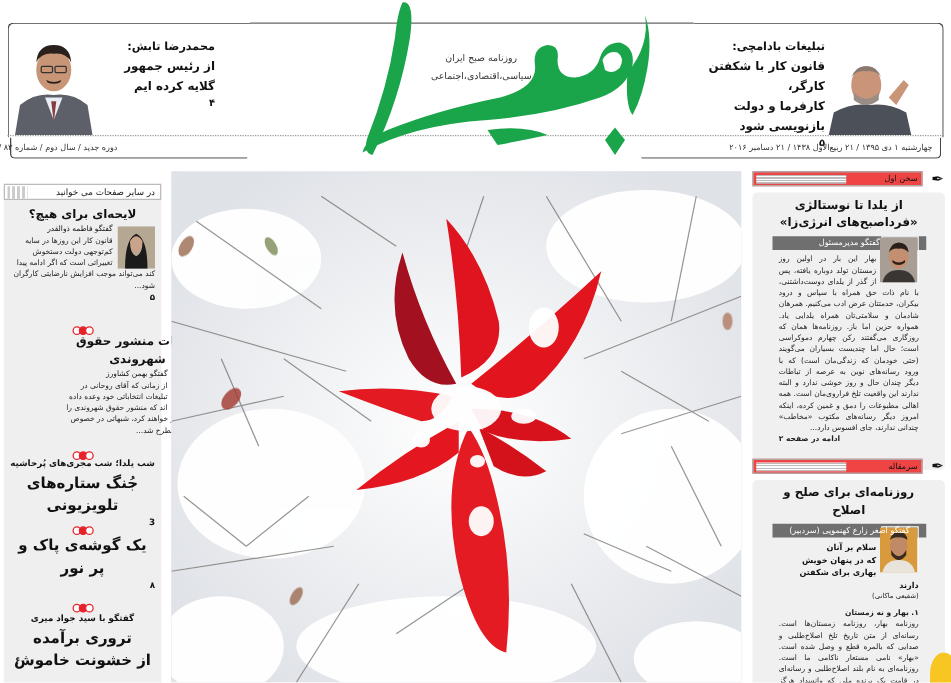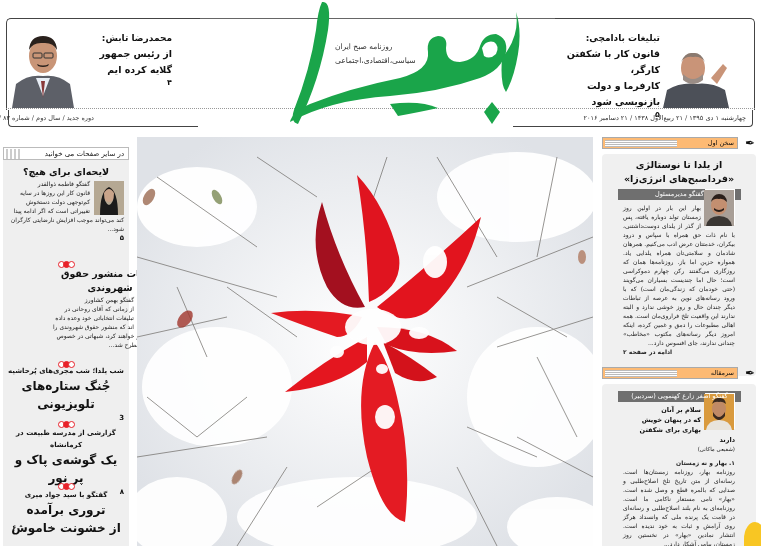--- a/index.html
+++ b/index.html
@@ -26,21 +26,21 @@
   .quote-left { left: 80px; width: 92px; }
   .quote-right { left: 548px; width: 112px; }
 
   .portrait {
     position: absolute; border-radius: 2px; overflow: hidden;
   }
   .portrait-left { left: 8px; top: 26px; width: 70px; height: 82px; }
   .portrait-right { left: 661px; top: 50px; width: 70px; height: 58px; }
 
   .logo { position: absolute; left: 270px; top: 0; width: 260px; height: 128px; }
-  .tagline { position: absolute; left: 335px; top: 40px; width: 100px; direction: rtl; text-align: left; font-size: 7.5px; color: #333; line-height: 14px; }
+  .tagline { position: absolute; left: 335px; top: 40px; width: 100px; direction: rtl; text-align: center; font-size: 7.5px; color: #333; line-height: 14px; }
 
   .infobar {
     position: absolute; top: 110px; height: 17px; font-size: 6.5px; color: #333;
     direction: rtl; line-height: 16px; white-space: nowrap;
   }
   .infobar.left { left: 8px; width: 190px; text-align: right; border-left: 1px solid #444; border-bottom: 1px solid #444; border-radius: 0 0 0 4px; padding-right: 104px; }
   .infobar.right { right: 8px; width: 240px; text-align: right; border-right: 1px solid #444; border-bottom: 1px solid #444; border-radius: 0 0 4px 0; padding-right: 6px; }
 
   
   .left-col { position: absolute; left: 3px; top: 147px; width: 126px; height: 410px; background: #efefef; }
@@ -63,21 +63,21 @@
   .sep span.mid { background: #e8222a; }
 
   
   .photo { position: absolute; left: 137px; top: 137px; width: 456px; height: 409px; overflow: hidden;
     background: radial-gradient(circle at 30% 30%, #fafafa 0, #e6e8ec 40%, #d8dade 100%); }
 
   
   .right-col { position: absolute; left: 598px; top: 134px; width: 160px; height: 412px; }
   .sec-head { position: absolute; left: 0; width: 160px; height: 14px; direction: rtl; }
   .sec-head .pen { position: absolute; right: 0; top: 0; width: 16px; height: 14px; font-size: 12px; line-height: 14px; text-align: center; }
-  .sec-head .lbl { position: absolute; right: 20px; top: 1px; height: 12px; width: 136px; border: 1px solid #aaa; font-size: 6.5px; line-height: 10px; padding-right: 3px; background: #fdba74; }
+  .sec-head .lbl { position: absolute; right: 20px; top: 1px; height: 12px; width: 136px; border: 1px solid #aaa; font-size: 6.5px; line-height: 10px; padding-right: 3px; background: #ef4444; }
   .sec-head .lbl .stripes { position: absolute; left: 2px; top: 2px; width: 72px; height: 7px;
     background: repeating-linear-gradient(0deg, #bbb 0 1px, #fff 1px 2px); }
   .rbox { position: absolute; left: 4px; width: 154px; background: #f0f0f0; border-radius: 4px; direction: rtl; text-align: right; padding: 4px 21px; }
   .rbox .title { font-size: 9.5px; font-weight: bold; text-align: center; line-height: 14px; }
   .byline { background: #6f6f6f; color: #fff; font-size: 6.5px; line-height: 11px; padding: 0 4px; margin: 3px -6px 3px -5px; text-align: center; }
   .rbox .body { font-size: 6px; line-height: 9px; color: #222; text-align: justify; }
   .rbox .pic { float: right; width: 30px; height: 36px; margin-left: 4px; margin-top: -14px; border: 1px solid #fff; }
   .poem { font-size: 6.5px; line-height: 10px; font-weight: bold; }
 
   .yellow-dot { position: absolute; left: 744px; top: 522px; width: 22px; height: 34px; background: #f8c623; border-radius: 50% 50% 0 0; }
@@ -193,21 +193,20 @@
   <div class="sep" style="top:206px;"><span></span><span class="mid"></span><span></span></div>
 
   <div class="lstory" style="top:218px;">
     <div class="kicker">شب یلدا؛ شب مجری‌های پُرحاشیه</div>
     <div class="big">جُنگ ستاره‌های تلویزیونی</div>
     <div class="pg">3</div>
   </div>
   <div class="sep" style="top:266px;"><span></span><span class="mid"></span><span></span></div>
 
   <div class="lstory" style="top:280px;">
-    <div class="kicker">گزارشی از مدرسه طبیعت در کرمانشاه</div>
     <div class="big">یک گوشه‌ی پاک و پر نور</div>
     <div class="pg">۸</div>
   </div>
   <div class="sep" style="top:328px;"><span></span><span class="mid"></span><span></span></div>
 
   <div class="lstory" style="top:342px;">
     <div class="kicker">گفتگو با سید جواد میری</div>
     <div class="big">تروری برآمده</div>
     <div class="big" style="position:relative;">
       <span>از خشونت خاموش</span>
@@ -298,20 +297,21 @@
   </div>
 
   <div class="sec-head" style="top:232px;">
     <span class="pen">✒</span>
     <div class="lbl">
       <span>سرمقاله</span>
       <div class="stripes"></div>
     </div>
   </div>
   <div class="rbox" style="top:250px; height:170px;">
+    <div class="title">روزنامه‌ای برای صلح و اصلاح</div>
     <div class="byline">گفتگو اصغر زارع کهنمویی (سردبیر)</div>
     <div class="pic" style="margin-top:-12px;">
       <svg width="30" height="36" viewBox="0 0 30 36">
         <rect width="30" height="36" fill="#d99a3e"></rect>
         <path d="M2 36 Q4 26 15 26 Q26 26 28 36 Z" fill="#e8e4dc"></path>
         <ellipse cx="15" cy="15" rx="7" ry="9" fill="#c08a66"></ellipse>
         <path d="M8 10 Q10 3 15 4 Q21 3 22 10 Q18 7 15 8 Q11 7 8 10 Z" fill="#3a2a20"></path>
         <path d="M9 18 Q15 28 21 18 L21 22 Q15 30 9 22 Z" fill="#3a2a20"></path>
       </svg>
     </div>

